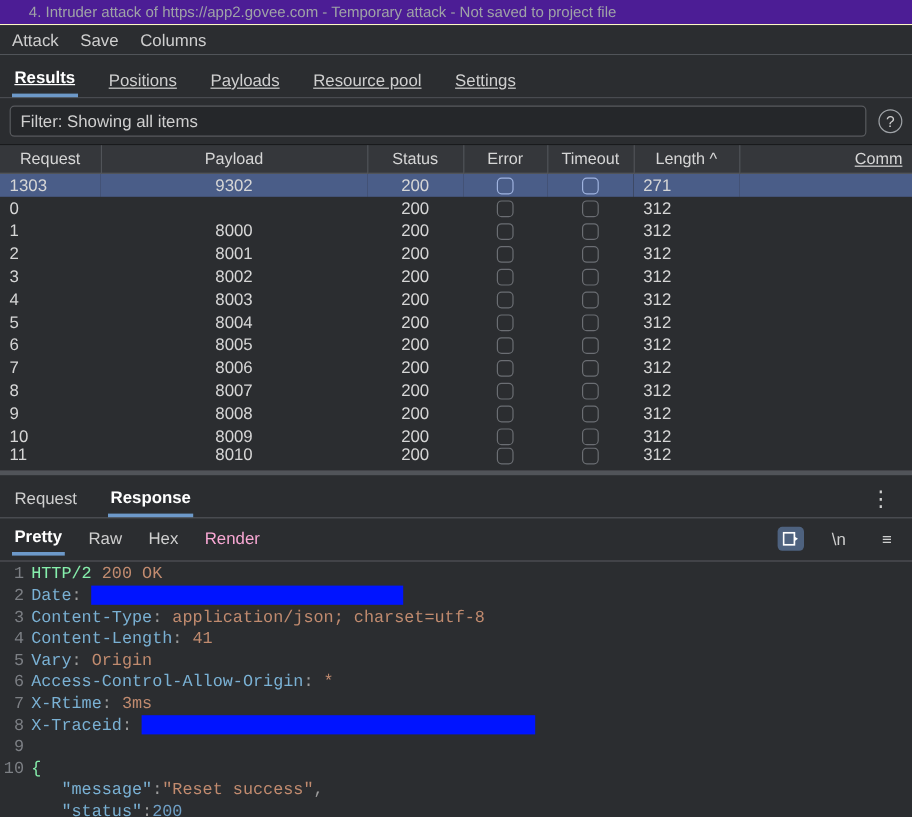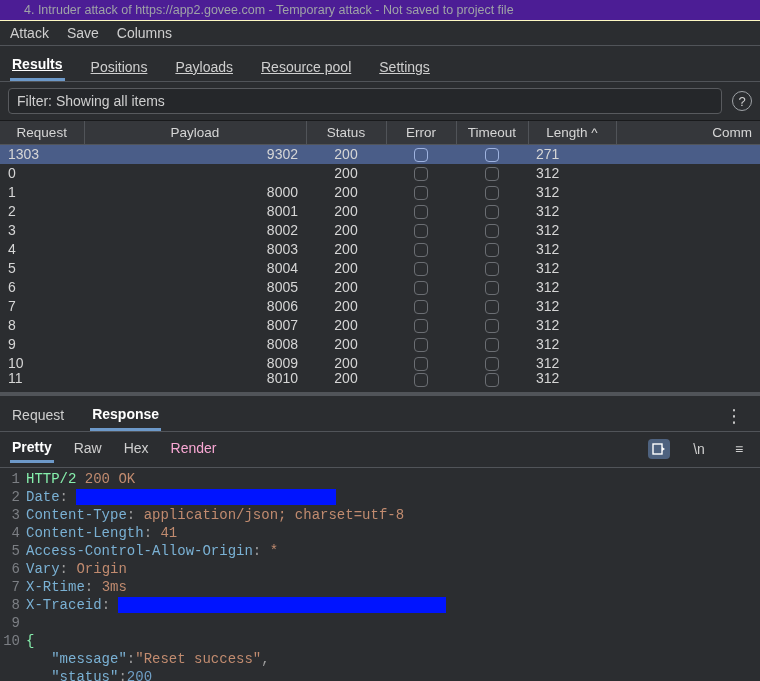--- a/index.html
+++ b/index.html
@@ -87,37 +87,37 @@
   table.results thead th {
     background: #35373b;
     color: #d6d6d6;
     font-weight: 400;
     text-align: center;
     padding: 4px 6px;
     border-right: 1px solid #515459;
     border-bottom: 1px solid #515459;
     font-size: 13.5px;
   }
-  table.results thead th:last-child { border-right: none; text-align: right; padding-right: 8px;}
+  table.results thead th:last-child { border-right: none; text-align: right; padding-right: 8px; text-decoration: underline;}
   th.col-request { width: 84px; }
   th.col-payload { width: 222px; }
   th.col-status  { width: 80px; }
   th.col-error   { width: 70px; }
   th.col-timeout { width: 72px; }
   th.col-length  { width: 88px; }
   th.col-comm    { }
   table.results tbody td {
     padding: 0 8px;
     height: 19px;
     color: #d6d6d6;
     white-space: nowrap;
     overflow: hidden;
   }
   td.cell-request { text-align: left; }
-  td.cell-payload { text-align: right; }
+  td.cell-payload { text-align: center; }
   td.cell-status  { text-align: center; }
   td.cell-error, td.cell-timeout { text-align: center; }
   td.cell-length  { text-align: left; padding-left: 12px;}
   tr.row-sel td { background: #4a5d88; color: #fff; }
   .chk {
     display: inline-block;
     width: 14px; height: 14px;
     border: 1px solid #6b6e73;
     border-radius: 4px;
     vertical-align: middle;
@@ -400,22 +400,22 @@
       <div>9</div>
       <div>10</div>
       <div>&nbsp;</div>
       <div>&nbsp;</div>
     </div>
   <div class="code">
     <div><span class="tok-plain">HTTP/2 </span><span class="tok-val">200 OK</span></div>
     <div><span class="tok-key">Date</span><span class="tok-punc">: </span><span class="redact" style="width:260px"></span></div>
     <div><span class="tok-key">Content-Type</span><span class="tok-punc">: </span><span class="tok-val">application/json; charset=utf-8</span></div>
     <div><span class="tok-key">Content-Length</span><span class="tok-punc">: </span><span class="tok-val">41</span></div>
+    <div><span class="tok-key">Vary</span><span class="tok-punc">: </span><span class="tok-val">Origin</span></div>
     <div><span class="tok-key">Access-Control-Allow-Origin</span><span class="tok-punc">: </span><span class="tok-val">*</span></div>
-    <div><span class="tok-key">Vary</span><span class="tok-punc">: </span><span class="tok-val">Origin</span></div>
     <div><span class="tok-key">X-Rtime</span><span class="tok-punc">: </span><span class="tok-val">3ms</span></div>
     <div><span class="tok-key">X-Traceid</span><span class="tok-punc">: </span><span class="redact" style="width:328px"></span></div>
     <div>&nbsp;</div>
     <div><span class="tok-plain">{</span></div>
     <div><span class="tok-key">   "message"</span><span class="tok-punc">:</span><span class="tok-str">"Reset success"</span><span class="tok-punc">,</span></div>
     <div><span class="tok-key">   "status"</span><span class="tok-punc">:</span><span class="tok-num">200</span></div>
 
   </div>
 </div>
 

